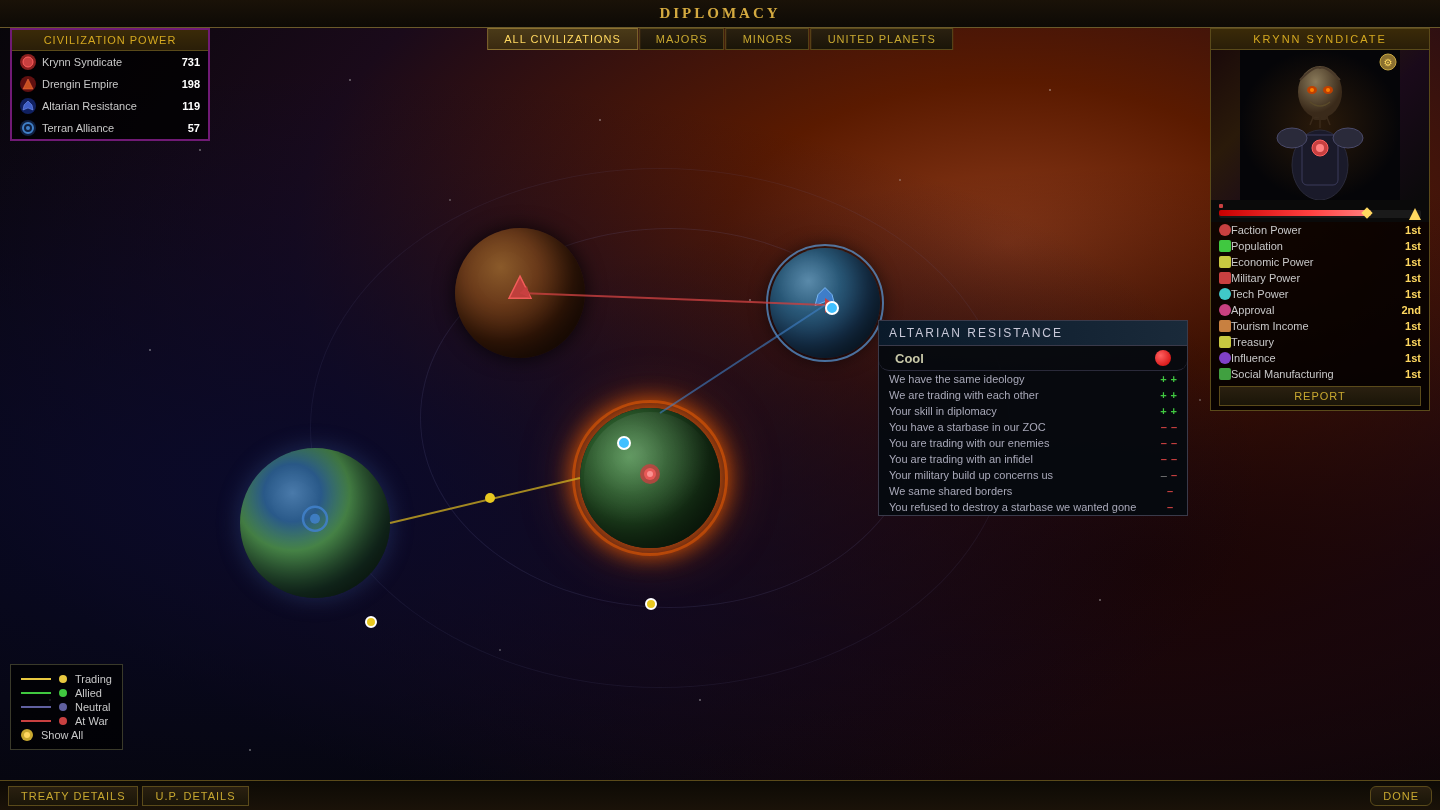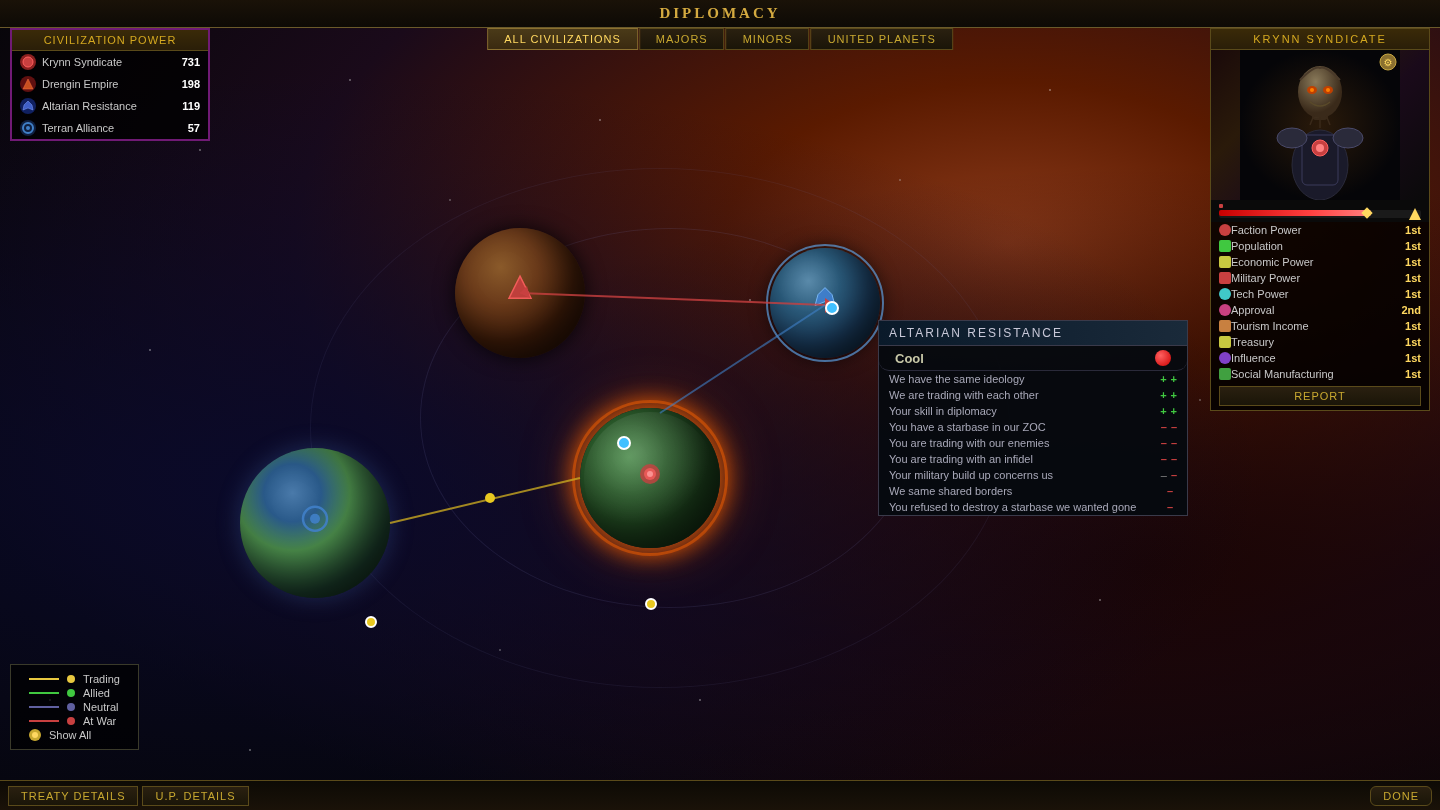--- a/index.html
+++ b/index.html
@@ -373,21 +373,21 @@
       font-size: 11px;
     }
 
     
     .legend-panel {
       position: absolute;
       bottom: 60px;
       left: 10px;
       background: rgba(0,0,0,0.7);
       border: 1px solid #3a3a2a;
-      padding: 6px 18px;
+      padding: 6px 10px;
       z-index: 100;
     }
     .legend-row {
       display: flex;
       align-items: center;
       gap: 8px;
       margin: 2px 0;
     }
     .legend-line {
       width: 30px;

